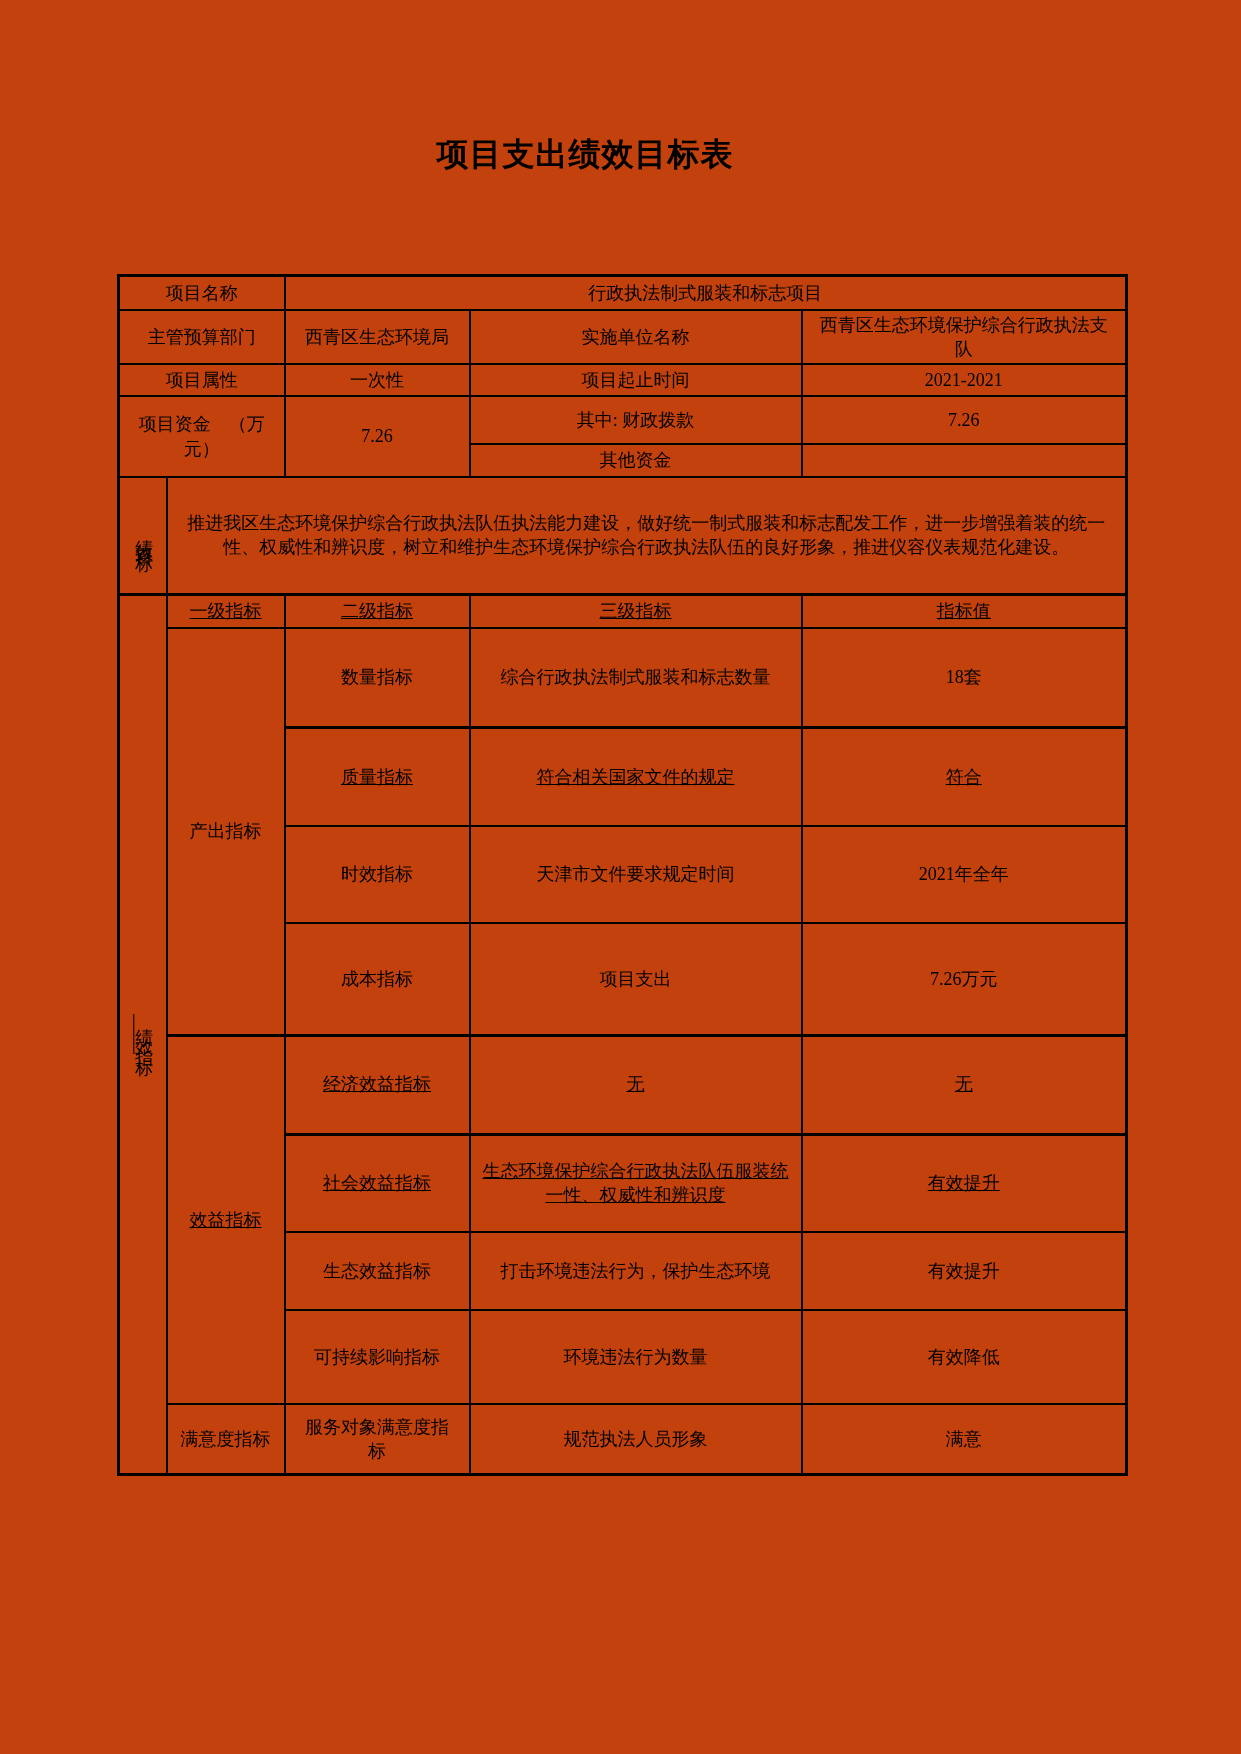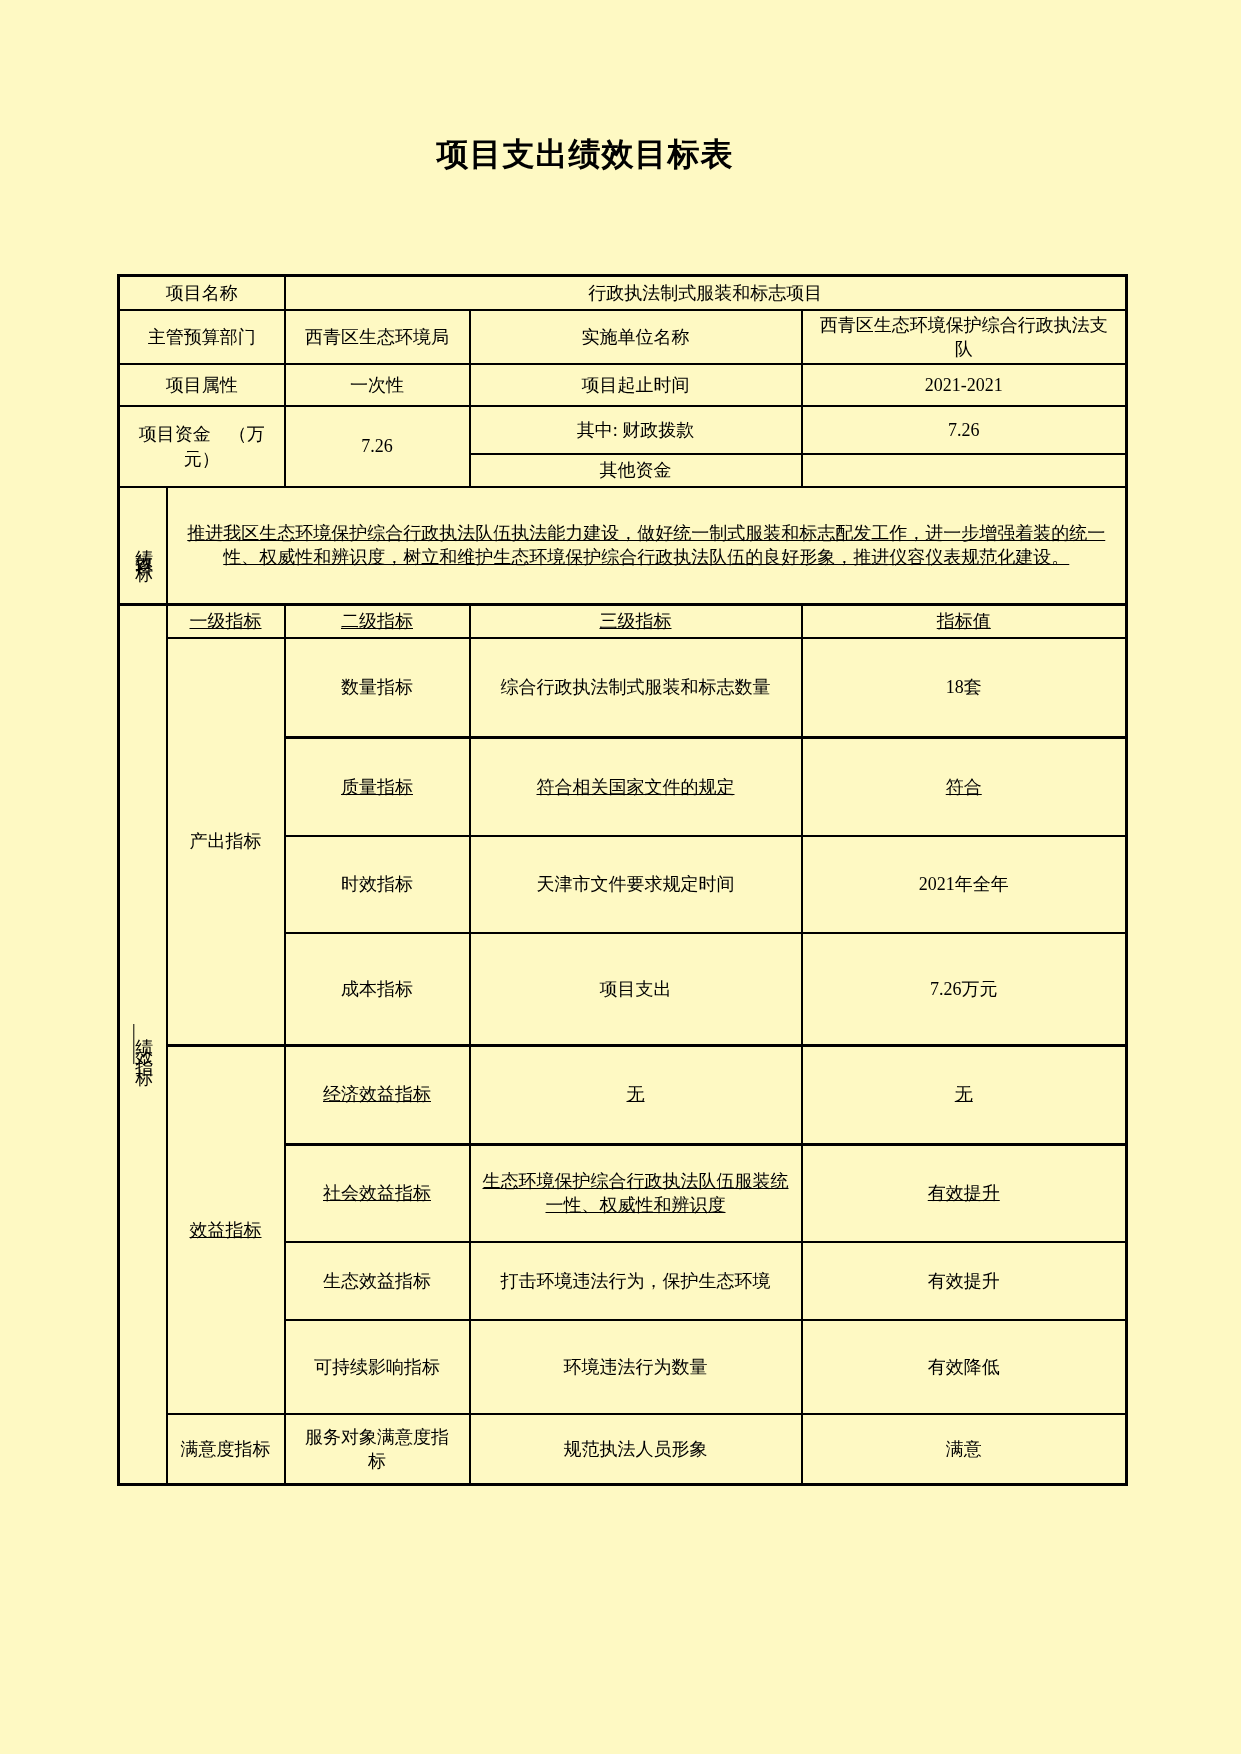--- a/index.html
+++ b/index.html
@@ -1,21 +1,21 @@
 <!DOCTYPE html>
 <html><head>
 <meta charset="utf-8">
 <style>
   html, body { margin: 0; padding: 0; background: #e8e8e8; }
   .page {
     position: relative;
     width: 1241px;
     height: 1754px;
     margin: 0 auto;
-    background: #fef9c3;
+    background: #c2410c;
     font-family: "Liberation Serif", serif;
     color: #000000;
     overflow: hidden;
   }
   .doc-title {
     position: absolute;
     top: 133px;
     left: 81px;
     width: 1008px;
     text-align: center;
@@ -44,21 +44,20 @@
     overflow: hidden;
     word-break: break-all;
   }
   tr.thick-top > td { border-top-width: 3px; text-decoration: underline; }
   td.val { text-align: left; padding-left: 7px; }
   td.para {
     text-align: justify;
     padding: 4px 8px;
     font-size: 17px;
     line-height: 27px;
-    text-decoration: underline;
   }
   td.vcell { padding: 0; }
   .vtext {
     writing-mode: vertical-rl;
     text-orientation: upright;
     margin: 0 auto;
     font-size: 18px;
   }
   .vtext.tight { letter-spacing: 5px; }
   .vtext.loose { letter-spacing: 10px; }
@@ -84,21 +83,21 @@
         <tr style="height:34px">
       <td colspan="2">项目名称</td>
       <td colspan="3" class="val">行政执法制式服装和标志项目</td>
     </tr>
     <tr style="height:33px">
       <td colspan="2">主管预算部门</td>
       <td class="val">西青区生态环境局</td>
       <td>实施单位名称</td>
       <td class="val">西青区生态环境保护综合行政执法支队</td>
     </tr>
-    <tr style="height:42px">
+    <tr style="height:32px">
       <td colspan="2">项目属性</td>
       <td class="val">一次性</td>
       <td>项目起止时间</td>
       <td class="val">2021-2021</td>
     </tr>
     <tr style="height:48px">
       <td colspan="2" rowspan="2" class="val">项目资金　（万元）</td>
       <td rowspan="2" class="val">7.26</td>
       <td>其中: 财政拨款</td>
       <td class="val">7.26</td>

